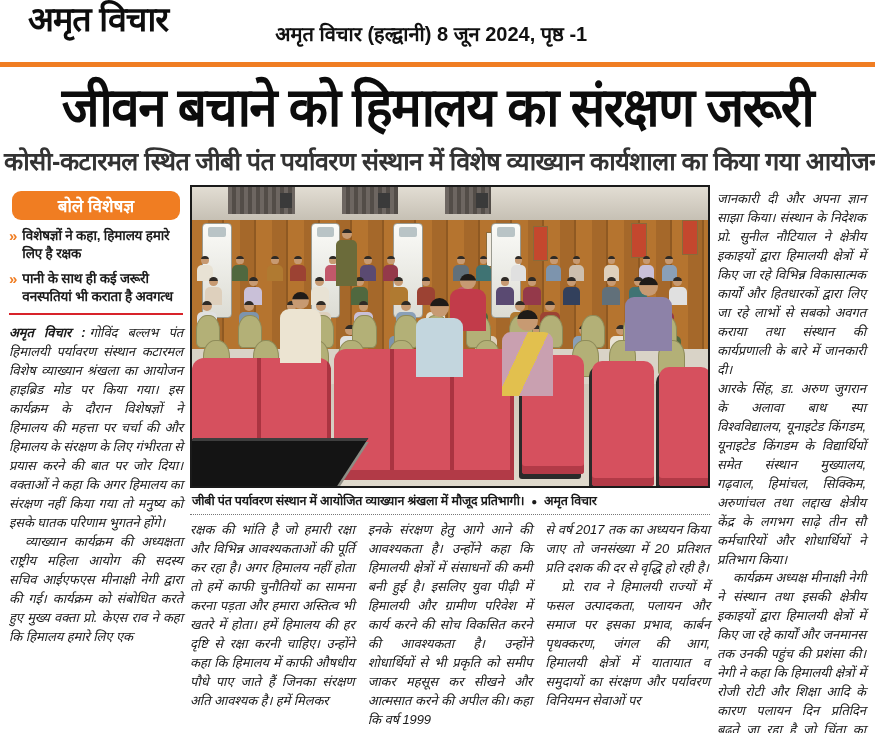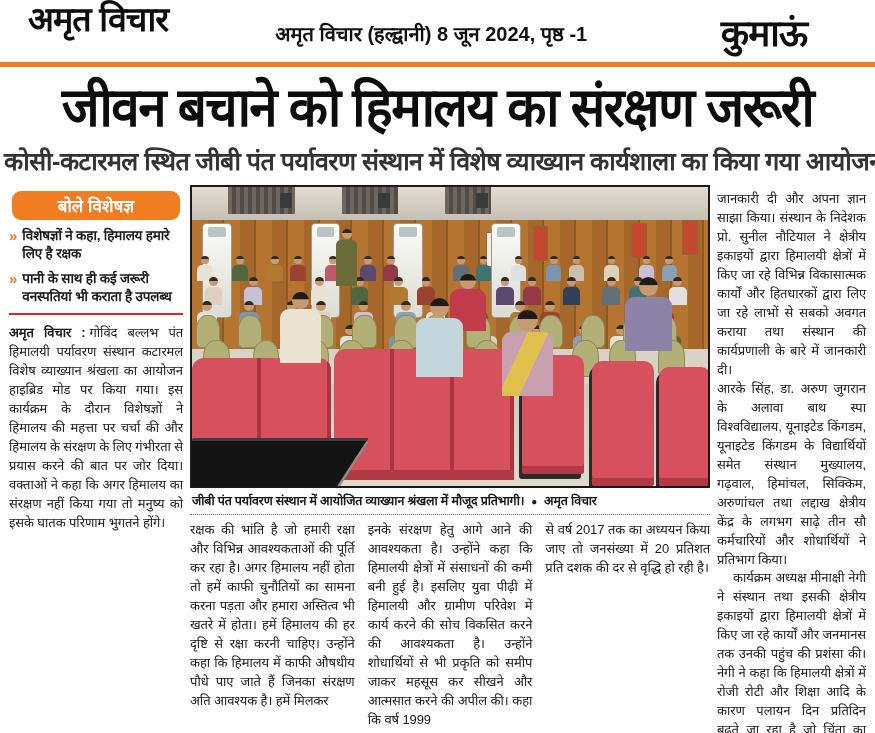--- a/index.html
+++ b/index.html
@@ -42,21 +42,21 @@
   .expert-box{
     background:#f07d22;border-radius:9px;height:29px;margin:6px 3px 7px;
     display:flex;align-items:center;justify-content:center;
   }
   .expert-box span{color:#fff;font-weight:bold;font-size:17px;}
   .bullet{display:flex;gap:5px;margin:4px 0 7px;}
   .bm{color:#f07d22;font-weight:bold;font-size:15px;line-height:1.2;flex:0 0 auto;}
   .bullet .btxt{font-weight:bold;font-size:13.5px;line-height:1.32;letter-spacing:-0.2px;}
   .red-rule{border:none;border-top:2px solid #d8232a;margin:8px 0 9px;}
   .byline{font-size:14px;margin-bottom:14px;color:#111;}
-  .para{font-size:13px;line-height:1.46;text-align:justify;letter-spacing:-0.1px;}
+  .para{font-size:13px;line-height:1.46;text-align:justify;letter-spacing:-0.1px;font-style:italic;}
   .para.indent{text-indent:16px;}
   .lead-label{font-weight:bold;margin-right:4px;}
   
   .photo{
     position:relative;width:516px;height:299px;border:2px solid #1a1a1a;
     overflow:hidden;background:#d9d3c7;
   }
   .ph-ceiling{position:absolute;left:0;top:0;width:100%;height:11%;background:linear-gradient(#e2ddd3,#c6c0b4);z-index:1;}
   .pelmet{position:absolute;top:0;height:9%;background:repeating-linear-gradient(90deg,#6d6661 0 4px,#534d48 4px 8px);z-index:1;}
   .speaker{position:absolute;top:2%;width:2.4%;height:5%;background:#3a3a3a;z-index:2;}
@@ -100,45 +100,45 @@
   .right-col{padding-top:5px;}
 </style>
 </head>
 <body>
 
 <div class="masthead">
   <div class="logo-block">
     <div class="logo-text">अमृत विचार</div>
   </div>
   <div class="edition-line">अमृत विचार (हल्द्वानी) 8 जून 2024, पृष्ठ -1</div>
-  <div class="region">कुमाऊं</div>
 </div>
 <div class="orange-rule"></div>
 
 <div class="headline">जीवन बचाने को हिमालय का संरक्षण जरूरी</div>
 <div class="subheadline">कोसी-कटारमल स्थित जीबी पंत पर्यावरण संस्थान में विशेष व्याख्यान कार्यशाला का किया गया आयोजन</div>
 
 <div class="content">
 
   <div class="left-col">
     <div class="expert-box">
       <span>बोले विशेषज्ञ</span>
     </div>
     <div class="bullet">
       <span class="bm">»</span>
       <span class="btxt">विशेषज्ञों ने कहा, हिमालय हमारे लिए है रक्षक</span>
     </div>
     <div class="bullet">
       <span class="bm">»</span>
-      <span class="btxt">पानी के साथ ही कई जरूरी वनस्पतियां भी कराता है उपलब्ध</span>
+      <span class="btxt">पानी के साथ ही कई जरूरी वनस्पतियां भी कराता है अवगत्ध</span>
     </div>
     <hr class="red-rule">
     <div class="para">
       <span class="lead-label">अमृत विचार :</span><span>गोविंद बल्लभ पंत हिमालयी पर्यावरण संस्थान कटारमल विशेष व्याख्यान श्रंखला का आयोजन हाइब्रिड मोड पर किया गया। इस कार्यक्रम के दौरान विशेषज्ञों ने हिमालय की महत्ता पर चर्चा की और हिमालय के संरक्षण के लिए गंभीरता से प्रयास करने की  बात पर जोर दिया। वक्ताओं ने कहा कि अगर हिमालय का संरक्षण नहीं किया गया तो मनुष्य को इसके घातक परिणाम भुगतने होंगे।</span>
     </div>
+    <div class="para indent">व्याख्यान कार्यक्रम की अध्यक्षता राष्ट्रीय महिला आयोग की सदस्य सचिव आईएफएस मीनाक्षी नेगी द्वारा की गई। कार्यक्रम को संबोधित करते हुए मुख्य वक्ता प्रो. केएस राव ने कहा कि हिमालय हमारे लिए एक</div>
   </div>
 
   <div class="center-col">
     <div class="photo">
       <div class="ph-wall"></div>
       <div class="ph-ceiling"></div>
       <div class="pelmet" style="left:7%;width:13%;"></div>
       <div class="pelmet" style="left:29%;width:11%;"></div>
       <div class="pelmet" style="left:49%;width:9%;"></div>
       <div class="speaker" style="left:17%;"></div>
@@ -401,20 +401,21 @@
     <div class="caption-row">
       <span>जीबी पंत पर्यावरण संस्थान में आयोजित व्याख्यान श्रंखला में मौजूद प्रतिभागी।</span>
       <span class="credit-dot">●</span>
       <span>अमृत विचार</span>
     </div>
     <div class="mid-cols">
       <div class="para">रक्षक की भांति है जो हमारी रक्षा और विभिन्न आवश्यकताओं की पूर्ति कर रहा है। अगर हिमालय नहीं होता तो हमें काफी चुनौतियों का सामना करना पड़ता और हमारा अस्तित्व भी खतरे में होता। हमें हिमालय की हर दृष्टि से रक्षा करनी चाहिए। उन्होंने कहा कि हिमालय में काफी औषधीय पौधे पाए जाते हैं जिनका संरक्षण अति आवश्यक है। हमें मिलकर</div>
       <div class="para">इनके संरक्षण हेतु आगे आने की आवश्यकता है। उन्होंने कहा कि हिमालयी क्षेत्रों में संसाधनों की कमी बनी हुई है। इसलिए युवा पीढ़ी में हिमालयी और ग्रामीण परिवेश में कार्य करने की सोच विकसित करने की आवश्यकता है। उन्होंने शोधार्थियों से भी प्रकृति को समीप जाकर महसूस कर सीखने और आत्मसात करने की अपील की। कहा कि वर्ष 1999</div>
       <div>
         <div class="para">से वर्ष 2017 तक का अध्ययन किया जाए तो जनसंख्या में 20 प्रतिशत प्रति दशक की दर से वृद्धि हो रही है।</div>
+        <div class="para indent">प्रो. राव ने हिमालयी राज्यों में फसल उत्पादकता, पलायन और समाज पर इसका प्रभाव, कार्बन पृथक्करण, जंगल की आग, हिमालयी क्षेत्रों में यातायात व समुदायों का संरक्षण और पर्यावरण विनियमन सेवाओं पर</div>
       </div>
     </div>
   </div>
 
   <div class="right-col">
     <div class="para">जानकारी दी और अपना ज्ञान साझा किया। संस्थान के निदेशक प्रो. सुनील नौटियाल ने  क्षेत्रीय इकाइयों द्वारा हिमालयी क्षेत्रों में किए जा रहे विभिन्न विकासात्मक कार्यों और हितधारकों द्वारा लिए जा रहे लाभों से सबको अवगत कराया तथा संस्थान की कार्यप्रणाली के बारे में जानकारी दी।</div>
     <div class="para">आरके सिंह, डा. अरुण जुगरान के अलावा बाथ स्पा विश्वविद्यालय, यूनाइटेड किंगडम, यूनाइटेड किंगडम के विद्यार्थियों समेत संस्थान मुख्यालय, गढ़वाल, हिमांचल, सिक्किम, अरुणांचल तथा लद्दाख क्षेत्रीय केंद्र के लगभग साढ़े तीन सौ कर्मचारियों और शोधार्थियों ने प्रतिभाग किया।</div>
     <div class="para indent">कार्यक्रम अध्यक्ष मीनाक्षी नेगी ने संस्थान तथा इसकी क्षेत्रीय इकाइयों द्वारा हिमालयी क्षेत्रों में किए जा रहे कार्यों और जनमानस तक उनकी पहुंच की प्रशंसा की। नेगी ने कहा कि हिमालयी क्षेत्रों में रोजी रोटी और शिक्षा आदि के कारण पलायन दिन प्रतिदिन बढ़ते जा रहा है जो चिंता का विषय है। कार्यक्रम में वरिष्ठ वैज्ञानिक</div>
   </div>
 </div>

